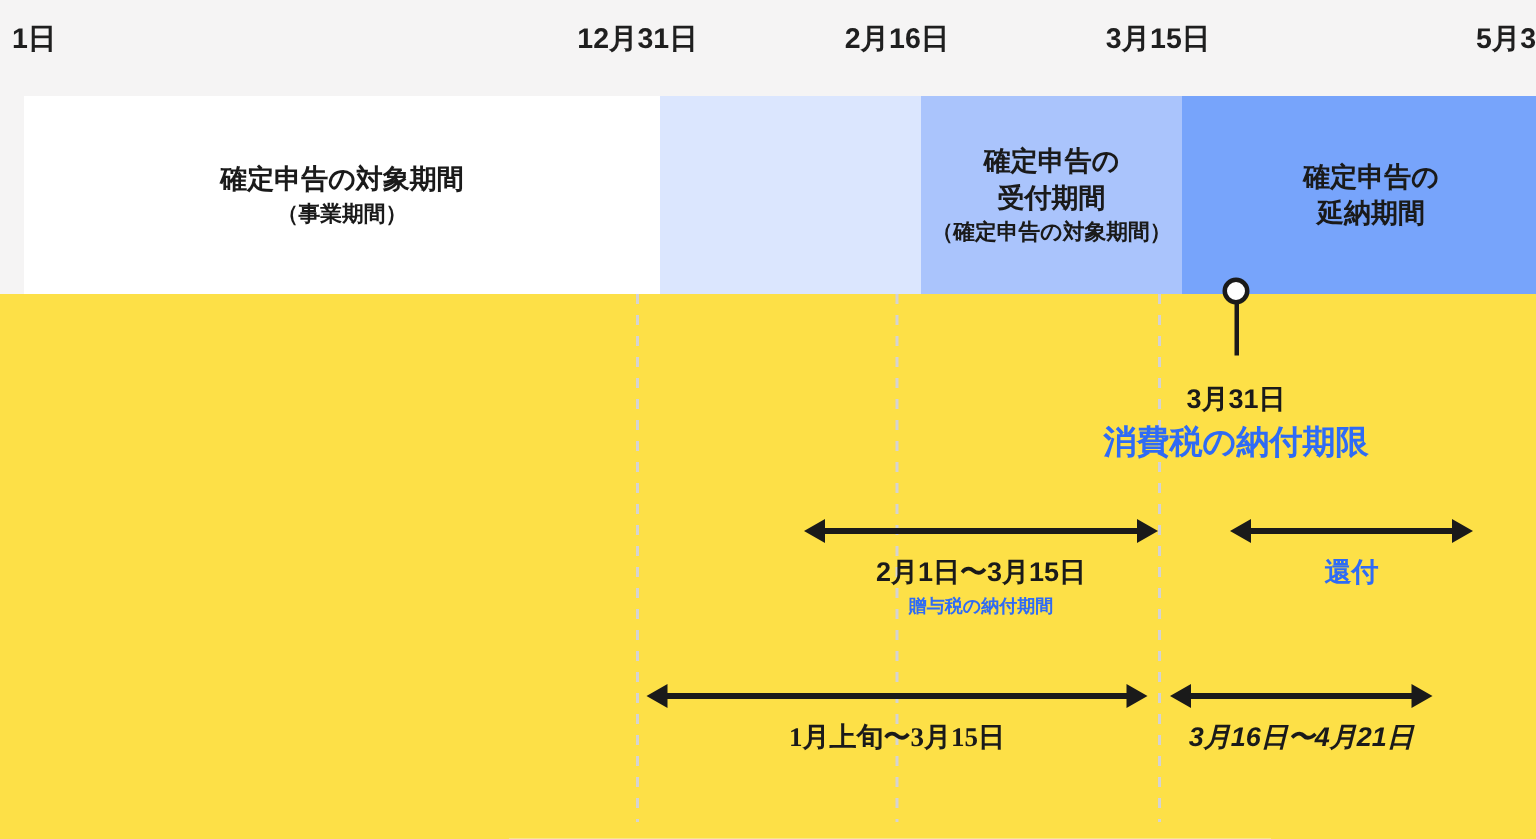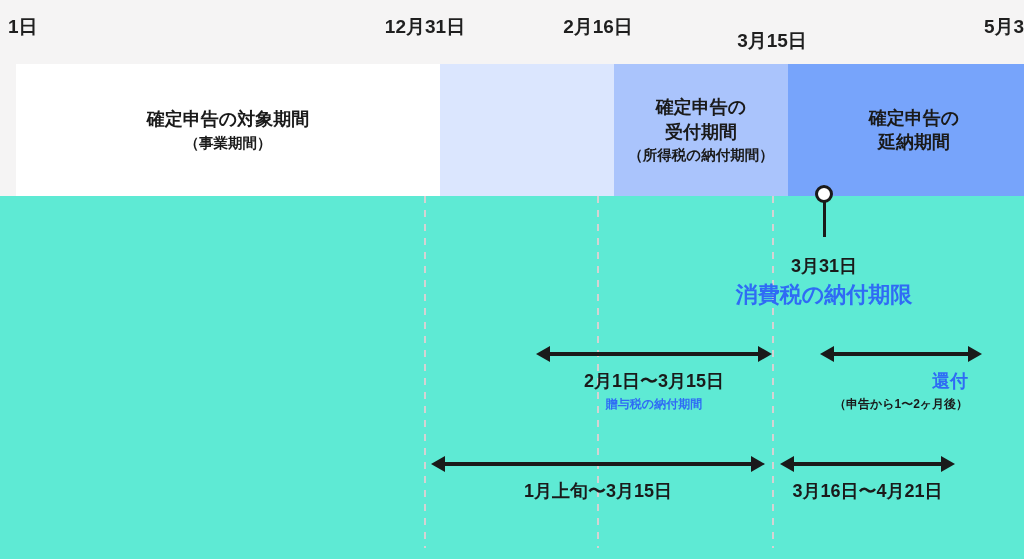--- a/index.html
+++ b/index.html
@@ -29,21 +29,21 @@
   .band-title{
     font-size:18px;font-weight:700;color:#1a1a1a;line-height:1.36;
     text-align:center;white-space:pre-line;
   }
   .band-sub{
     font-size:14.5px;font-weight:700;color:#1a1a1a;line-height:1.3;
     text-align:center;margin-top:2px;white-space:nowrap;
   }
 
   
-  .plot{position:absolute;left:0;top:196px;width:1024px;height:363px;background:#5eead4;}
+  .plot{position:absolute;left:0;top:196px;width:1024px;height:363px;background:#fde047;}
 
   .vline{
     position:absolute;top:0;width:2px;height:352px;
     background-image:linear-gradient(to bottom,#d5d3d3 0,#d5d3d3 7px,rgba(0,0,0,0) 7px,rgba(0,0,0,0) 14px);
     background-size:2px 14px;
   }
 
   
   .pin{position:absolute;}
   .pin .stem{position:absolute;left:50%;top:8px;width:3px;height:44px;
@@ -71,34 +71,34 @@
 </style>
 </head>
 <body>
 
 <div id="chart">
 
   <div class="axis">
       <div class="tick" style="left: 8px;">1日</div>
       <div class="tick c" style="left: 425px;">12月31日</div>
       <div class="tick c" style="left: 598px;">2月16日</div>
-      <div class="tick c" style="left: 772px; margin-top: 14px;">3月15日</div>
+      <div class="tick c" style="left: 772px;">3月15日</div>
       <div class="tick" style="left: 984px;">5月3</div>
     </div>
 
   <div class="bands">
       <div class="band" style="left: 0px; width: 424px; background: rgb(255, 255, 255);">
         <div class="band-title">確定申告の対象期間</div>
         <div class="band-sub">（事業期間）</div>
       </div>
       <div class="band" style="left: 424px; width: 174px; background: rgb(219, 230, 254);"></div>
       <div class="band" style="left: 598px; width: 174px; background: rgb(170, 196, 252);">
         <div class="band-title">確定申告の
 受付期間</div>
-        <div class="band-sub">（所得税の納付期間）</div>
+        <div class="band-sub">（確定申告の対象期間）</div>
       </div>
       <div class="band" style="left: 772px; width: 252px; background: rgb(119, 164, 251);">
         <div class="band-title">確定申告の
 延納期間</div>
       </div>
     </div>
 
   <div class="plot">
       <div class="vline" style="left: 424px;"></div>
       <div class="vline" style="left: 597px;"></div>
@@ -123,38 +123,37 @@
         </div>
       </div>
       <div class="span" style="left: 820px; top: 150px; width: 162px;">
         <div class="arrow">
           <div class="bar"></div>
           <div class="head l"></div>
           <div class="head r"></div>
         </div>
         <div class="span-label">
           <div class="l1" style="color: rgb(47, 107, 245); text-align: right;">還付</div>
-          <div class="l2" style="color: rgb(26, 26, 26);">（申告から1〜2ヶ月後）</div>
         </div>
       </div>
       <div class="span" style="left: 431px; top: 260px; width: 334px;">
         <div class="arrow">
           <div class="bar"></div>
           <div class="head l"></div>
           <div class="head r"></div>
         </div>
         <div class="span-label">
-          <div class="l1" style="color: rgb(26, 26, 26);">1月上旬〜3月15日</div>
+          <div class="l1" style="color: rgb(26, 26, 26); font-family: Liberation Serif, serif;">1月上旬〜3月15日</div>
         </div>
       </div>
       <div class="span" style="left: 780px; top: 260px; width: 175px;">
         <div class="arrow">
           <div class="bar"></div>
           <div class="head l"></div>
           <div class="head r"></div>
         </div>
         <div class="span-label">
-          <div class="l1" style="color: rgb(26, 26, 26);">3月16日〜4月21日</div>
+          <div class="l1" style="color: rgb(26, 26, 26); font-style: italic;">3月16日〜4月21日</div>
         </div>
       </div>
     </div>
 
 </div>
 
 </body></html>

